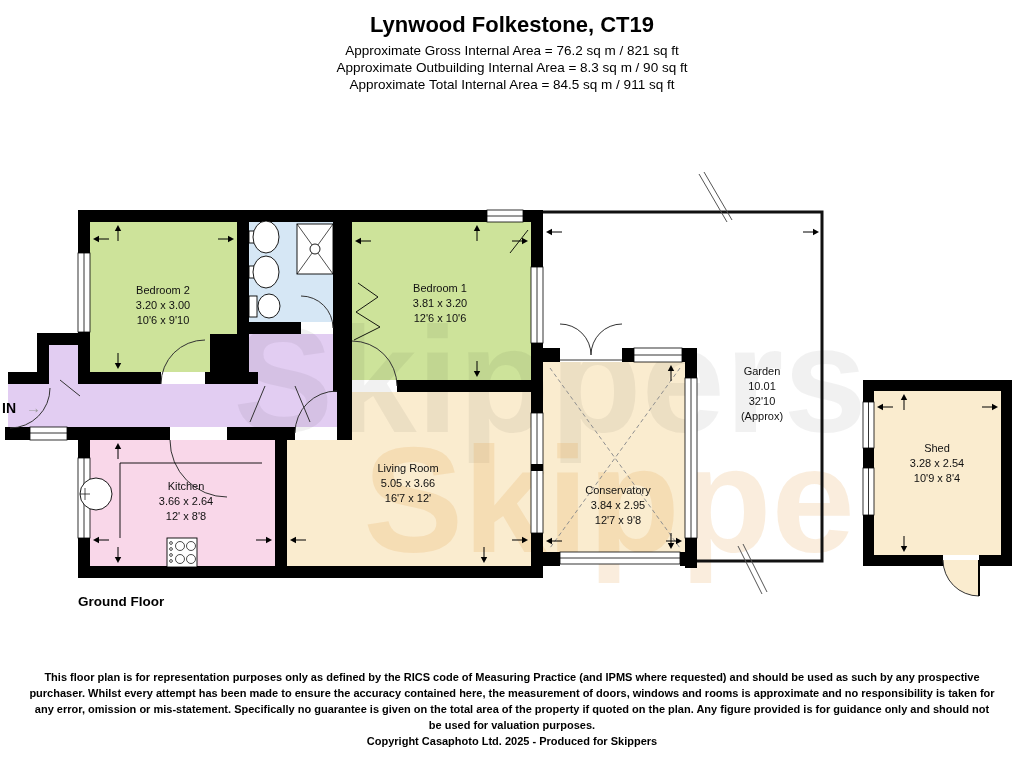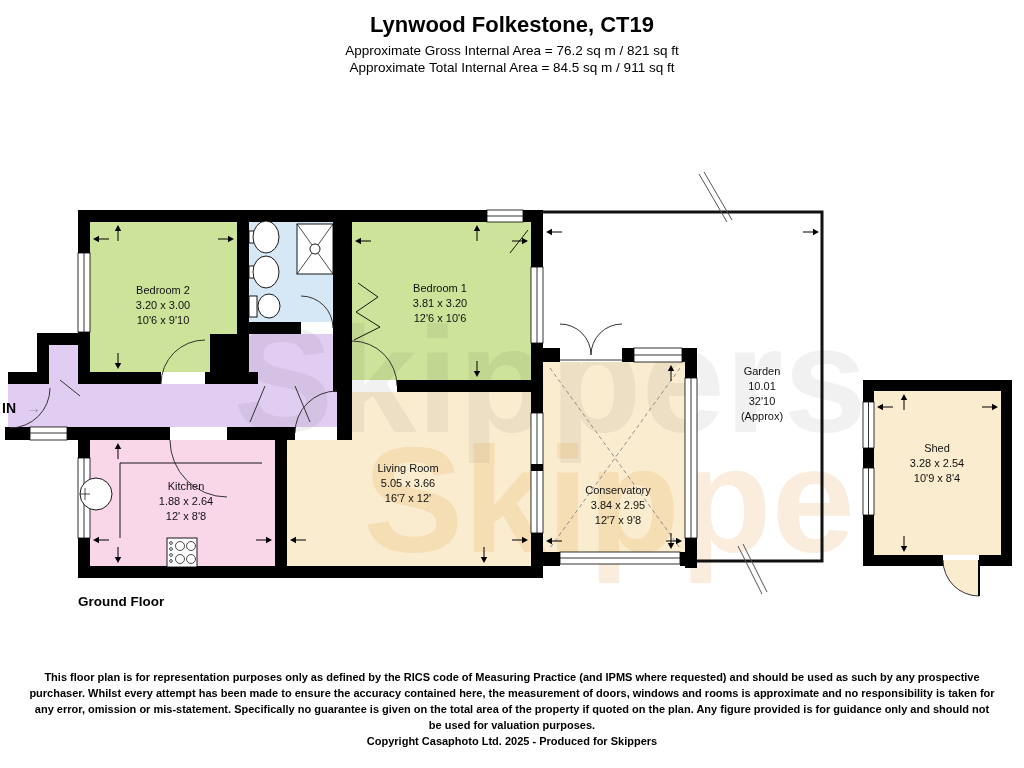--- a/index.html
+++ b/index.html
@@ -33,20 +33,21 @@
   .brk{stroke:#555;stroke-width:1;}
   .wm-gray{font-weight:bold;fill:rgba(0,0,0,0.055);}
   .wm-tan{font-weight:bold;fill:rgba(222,140,45,0.16);}
 </style>
 </head>
 <body>
 
 <div class="hdr">
   <div class="title">Lynwood Folkestone, CT19</div>
   <div class="sub">Approximate Gross Internal Area = 76.2 sq m / 821 sq ft</div>
+  <div class="sub">Approximate Outbuilding Internal Area = 8.3 sq m / 90 sq ft</div>
   <div class="sub">Approximate Total Internal Area = 84.5 sq m / 911 sq ft</div>
 </div>
 
 <svg width="1024" height="768" viewBox="0 0 1024 768">
   <defs>
     <g id="arrdefs"></g>
     <g id="arr-r">
         <line x1="-16" y1="0" x2="-5" y2="0" stroke="#000" stroke-width="1"></line>
         <polygon points="-6,-3.2 -6,3.2 0,0" fill="#000"></polygon>
       </g>
@@ -282,21 +283,21 @@
     <div>3.20 x 3.00</div>
     <div>10'6 x 9'10</div>
   </div>
   <div class="rlabel" style="left:440px;top:303px;">
     <div>Bedroom 1</div>
     <div>3.81 x 3.20</div>
     <div>12'6 x 10'6</div>
   </div>
   <div class="rlabel" style="left:186px;top:501px;">
     <div>Kitchen</div>
-    <div>1.88 x 2.64</div>
+    <div>3.66 x 2.64</div>
     <div>12' x 8'8</div>
   </div>
   <div class="rlabel" style="left:408px;top:483px;">
     <div>Living Room</div>
     <div>5.05 x 3.66</div>
     <div>16'7 x 12'</div>
   </div>
   <div class="rlabel" style="left:618px;top:459px;margin-top:46px;">
     <div>Conservatory</div>
     <div>3.84 x 2.95</div>

